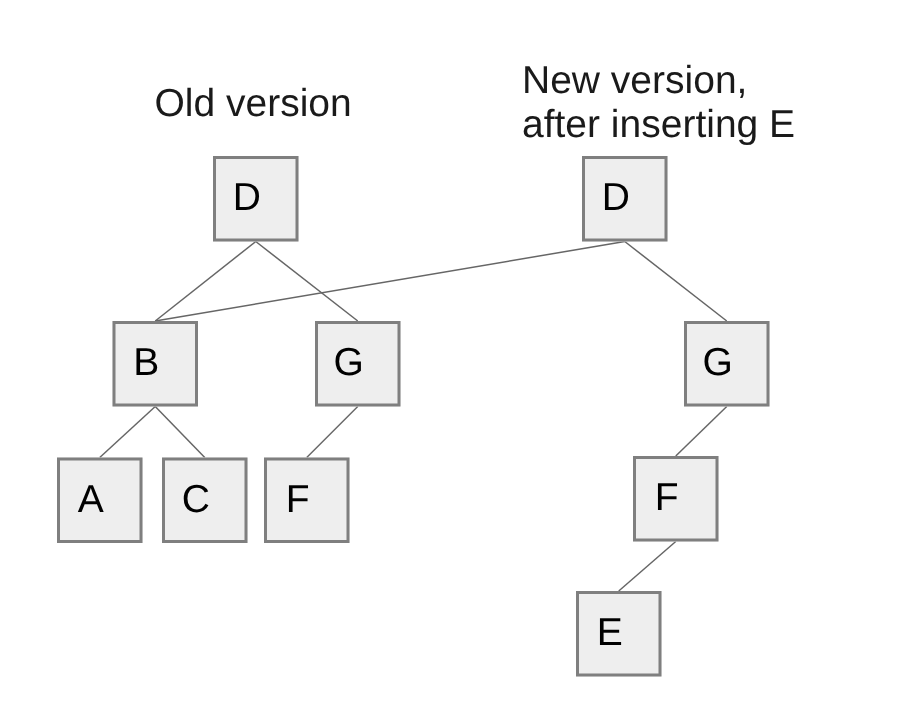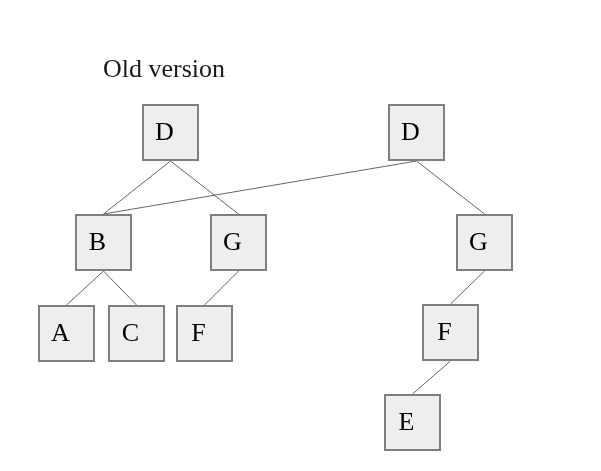--- a/index.html
+++ b/index.html
@@ -1,21 +1,21 @@
 <!DOCTYPE html>
 <html><head>
 <meta charset="utf-8">
 <style>
   html, body { margin: 0; padding: 0; background: #ffffff; }
   .canvas {
     position: relative;
     width: 601px;
     height: 467px;
     background: #ffffff;
-    font-family: Liberation Serif, serif;
+    font-family: Liberation Sans, sans-serif;
     overflow: hidden;
   }
   .edges-svg {
     position: absolute;
     left: 0; top: 0;
     width: 601px; height: 471px;
   }
   .title {
     position: absolute;
     font-size: 26px;
@@ -52,20 +52,22 @@
       <line x1="103.5" y1="271" x2="136.5" y2="305" stroke="#666666" stroke-width="1"></line>
       <line x1="238.5" y1="271" x2="204.5" y2="305" stroke="#666666" stroke-width="1"></line>
       <line x1="416.5" y1="161" x2="103.5" y2="214" stroke="#666666" stroke-width="1"></line>
       <line x1="416.5" y1="161" x2="484.5" y2="214" stroke="#666666" stroke-width="1"></line>
       <line x1="484.5" y1="271" x2="450.5" y2="304" stroke="#666666" stroke-width="1"></line>
       <line x1="450.5" y1="361" x2="412.5" y2="394" stroke="#666666" stroke-width="1"></line>
     </svg>
 
   <div class="title title-old">Old version</div>
 
+  <div class="title title-new">New version,
+after inserting E</div>
 
 <div class="node" style="left: 142px; top: 104px;">
       <span class="node-label">D</span>
     </div>
     <div class="node" style="left: 75px; top: 214px;">
       <span class="node-label">B</span>
     </div>
     <div class="node" style="left: 210px; top: 214px;">
       <span class="node-label">G</span>
     </div>

